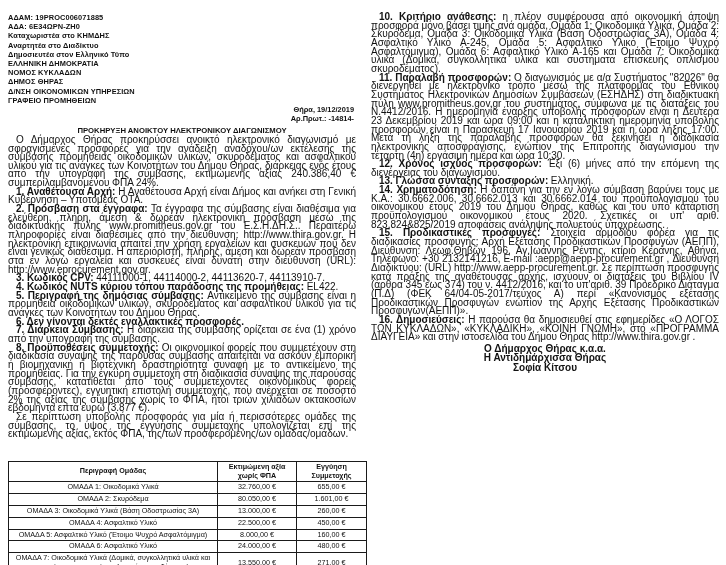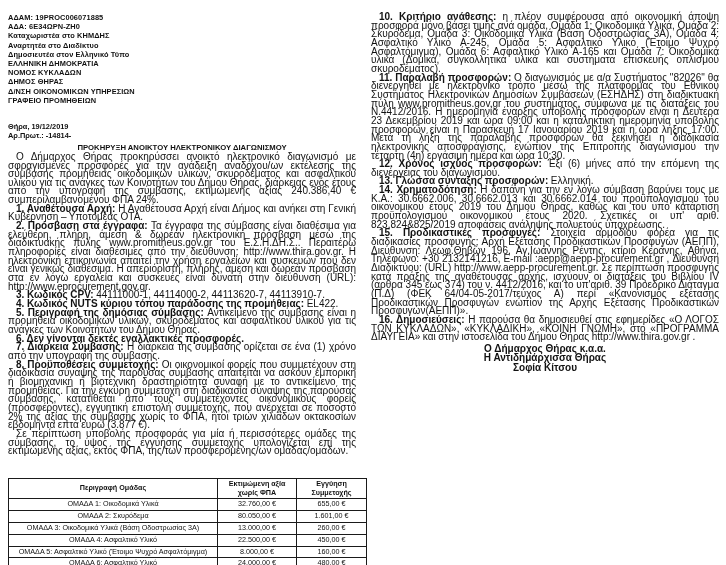--- a/index.html
+++ b/index.html
@@ -6,21 +6,21 @@
   body{
     width:726px;height:565px;background:#ffffff;color:#111;
     font-family:"Liberation Sans","DejaVu Sans",sans-serif;
     overflow:hidden;
   }
   .page{position:relative;width:634px;height:565px;}
   .columns{display:flex;gap:15px;padding:13px 8px 0 8px;}
   .col{width:348px;flex:0 0 348px;}
 
   .lh-line{font-weight:bold;font-size:7.4px;line-height:9.2px;letter-spacing:.1px;}
-  .dateline{font-weight:bold;font-size:7.4px;line-height:8.9px;text-align:left;padding-right:2px;margin-top:18px;}
+  .dateline{font-weight:bold;font-size:7.4px;line-height:8.9px;text-align:right;padding-right:2px;margin-top:1px;}
   .doc-title{font-weight:bold;font-size:7.7px;line-height:9px;text-align:center;margin:2px 0 1px 0;}
 
   .para{margin:0;text-align:justify;text-indent:8px;font-size:10px;line-height:8.65px;word-spacing:-0.2px;}
   .para b{font-weight:bold;}
 
   table.groups{border-collapse:collapse;width:347px;margin-top:22px;border:1.5px solid #1a1a1a;table-layout:fixed;padding-left:30px;}
   table.groups th,table.groups td{
     border:1px solid #1a1a1a;text-align:center;vertical-align:middle;
     padding:1px 2px;font-size:7.2px;line-height:8.8px;
   }

